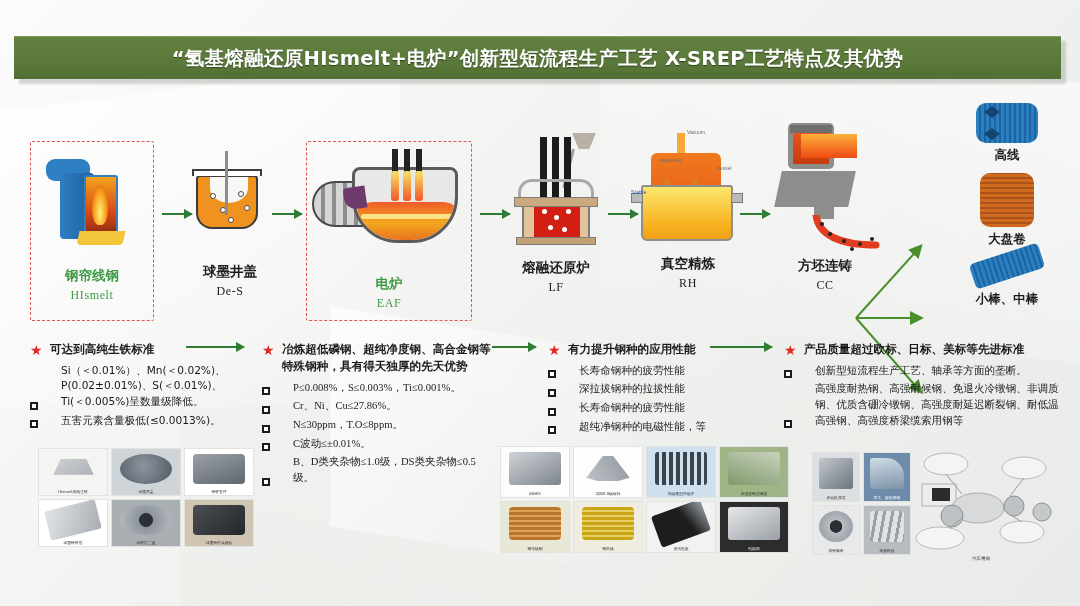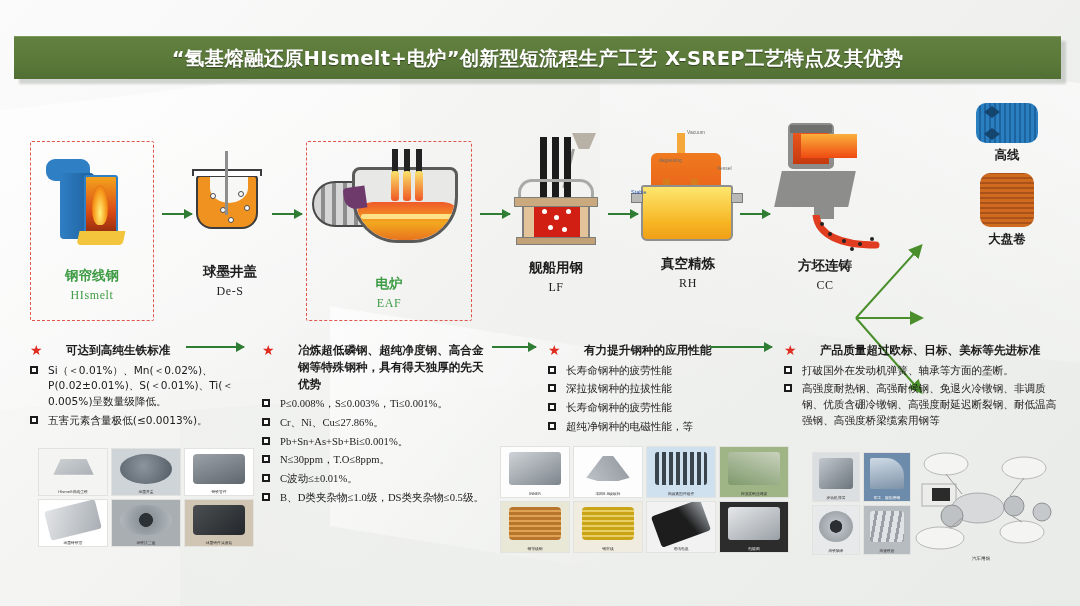--- a/index.html
+++ b/index.html
@@ -178,23 +178,23 @@
 
   .fan { position:absolute; left:852px; top:128px; width:120px; height:190px; }
 
   
   .cols { position:absolute; left:0; top:338px; width:1080px; height:268px; }
   .col { position:absolute; }
   .col-head { display:flex; align-items:flex-start; gap:6px; }
   .star { flex:0 0 auto; width:14px; height:14px; margin-top:1px;
           color:#e02b20; font-size:14px; line-height:14px; }
   .col-title { font-size:11.6px; font-weight:bold; color:#1b1b1b; line-height:1.45;
-               font-family:Liberation Sans, sans-serif;margin-left:16px; }
+               font-family:Liberation Serif, serif; }
   .bullets { margin-top:4px; }
-  .bl { display:flex; align-items:flex-start; gap:10px; margin-bottom:3px; }
+  .bl { display:flex; align-items:flex-end; gap:23px; margin-bottom:3px; }
   .sq { flex:0 0 auto; width:8px; height:8px; border:2px solid #1b1b1b;
         margin-top:3px; background:#fff; }
   .bl-txt { font-size:10.6px; color:#1b1b1b; line-height:1.48;
             font-family:"Liberation Serif","DejaVu Serif",serif; }
   .bl-txt.cjk { font-family:"DejaVu Sans","Liberation Sans",sans-serif; font-size:10.6px; }
   .col-arrow { position:absolute; height:2px; background:#2e7d32; top:8px; }
   .col-arrow::after { content:''; position:absolute; right:-1px; top:-4px;
         border-left:9px solid #2e7d32; border-top:5px solid transparent;
         border-bottom:5px solid transparent; }
 
@@ -301,21 +301,21 @@
           <span class="wdot" style="left:20px;top:12px;"></span>
           <span class="wdot" style="left:32px;top:6px;"></span>
           <span class="wdot" style="left:14px;top:22px;"></span>
           <span class="wdot" style="left:28px;top:24px;"></span>
         </div>
           </div>
         <div class="lf-arms"></div>
           <div class="lf-base"></div>
       </div>
     </div>
-    <div class="cn" style="margin-top:10px;">舰船用钢</div>
+    <div class="cn" style="margin-top:10px;">熔融还原炉</div>
     <div class="en">LF</div>
   </div>
 
   <div class="arrow" style="left:608px; top:118px; width:30px;"></div>
 
   <div class="stage" style="left:632px; top:32px; width:112px;">
     <div class="art" style="width:110px;">
       <div class="rh">
         <div class="rh-vac"></div>
         <div class="rh-vaclbl">Vacuum</div>
@@ -375,20 +375,24 @@
   </div>
 
   <div class="prod" style="position:absolute; left:952px; top:8px; width:110px;">
     <div class="coil-hl"></div>
     <div class="lbl">高线</div>
   </div>
   <div class="prod" style="position:absolute; left:952px; top:78px; width:110px;">
     <div class="coil-big"></div>
     <div class="lbl">大盘卷</div>
   </div>
+  <div class="prod" style="position:absolute; left:944px; top:158px; width:126px;">
+    <div class="bar-bundle"></div>
+    <div class="lbl" style="margin-top:12px;">小棒、中棒</div>
+  </div>
 </div>
 
 <div class="cols">
 
   <div class="col" style="left:30px; top:4px; width:210px;">
     <div class="col-head">
       <span class="star">★</span>
       <span class="col-title">可达到高纯生铁标准</span>
     </div>
     <div class="bullets">
@@ -413,24 +417,20 @@
       <div class="bl">
           <span class="sq"></span>
           <span class="bl-txt">P≤0.008%，S≤0.003%，Ti≤0.001%。</span>
         </div>
       <div class="bl">
           <span class="sq"></span>
           <span class="bl-txt">Cr、Ni、Cu≤27.86%。</span>
         </div>
       <div class="bl">
           <span class="sq"></span>
-          <span class="bl-txt">Pb+Sn+As+Sb+Bi≤0.001%。</span>
-        </div>
-      <div class="bl">
-          <span class="sq"></span>
           <span class="bl-txt">N≤30ppm，T.O≤8ppm。</span>
         </div>
       <div class="bl">
           <span class="sq"></span>
           <span class="bl-txt">C波动≤±0.01%。</span>
         </div>
       <div class="bl">
           <span class="sq"></span>
           <span class="bl-txt">B、D类夹杂物≤1.0级，DS类夹杂物≤0.5级。</span>
         </div>
@@ -465,21 +465,21 @@
   <div class="col-arrow" style="left:710px; top:8px; width:62px;"></div>
 
   <div class="col" style="left:784px; top:4px; width:276px;">
     <div class="col-head">
       <span class="star">★</span>
       <span class="col-title">产品质量超过欧标、日标、美标等先进标准</span>
     </div>
     <div class="bullets">
       <div class="bl">
           <span class="sq"></span>
-          <span class="bl-txt cjk">打破国外在发动机弹簧、轴承等方面的垄断。</span>
+          <span class="bl-txt cjk">创新型短流程生产工艺、轴承等方面的垄断。</span>
         </div>
       <div class="bl">
           <span class="sq"></span>
           <span class="bl-txt cjk">高强度耐热钢、高强耐候钢、免退火冷镦钢、非调质钢、优质含硼冷镦钢、高强度耐延迟断裂钢、耐低温高强钢、高强度桥梁缆索用钢等</span>
         </div>
     </div>
   </div>
 
   <div class="gal" style="left:38px; top:110px; grid-template-columns:repeat(3,70px); grid-auto-rows:48px;">
     <div class="ph" style="background:#f4f4f3;">

